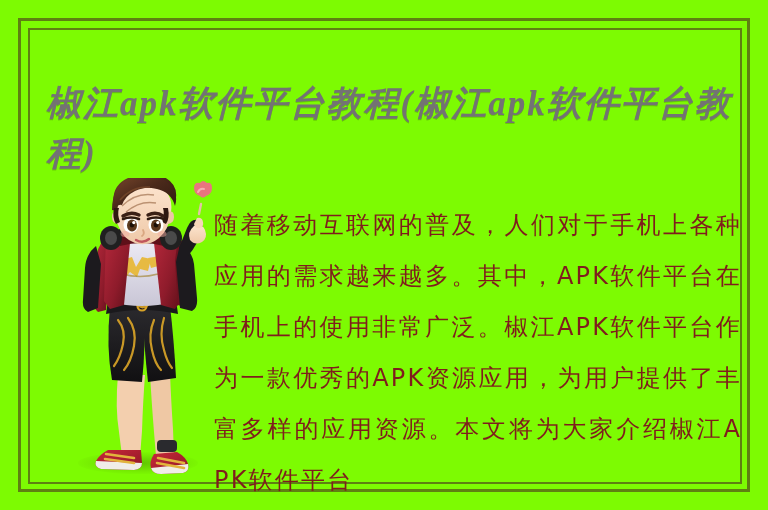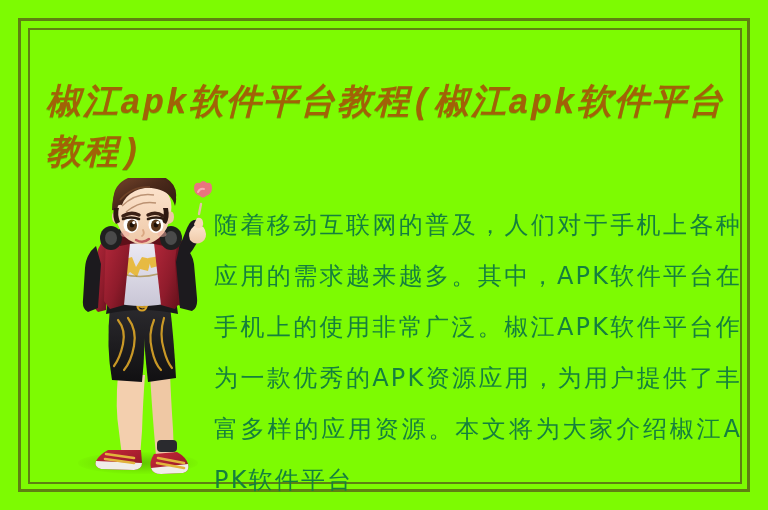--- a/index.html
+++ b/index.html
@@ -45,45 +45,45 @@
     box-sizing: border-box;
     pointer-events: none;
   }
 
   
   .title {
     position: absolute;
     left: 46px;
     top: 56px;
     width: 690px;
-    font-family: Liberation Mono, monospace;
+    font-family: Liberation Serif, serif;
     font-size: 35px;
     line-height: 50px;
     font-weight: bold;
     font-style: italic;
     letter-spacing: 2px;
-    color: #a16207;
+    color: #737373;
     text-shadow: 0 1px 0 rgba(0,0,0,0.18);
     white-space: normal;
     word-break: break-all;
   }
 
   
   .body-copy {
     position: absolute;
     left: 214px;
     top: 176px;
     width: 528px;
     height: 306px;
     overflow: hidden;
     font-family: "DejaVu Sans", "Liberation Sans", sans-serif;
     font-size: 24px;
     line-height: 51px;
     letter-spacing: 2.2px;
-    color: #15803d;
+    color: #7f1d1d;
     word-break: break-all;
     text-align: justify;
     text-justify: inter-character;
   }
 
   
   .character {
     position: absolute;
     left: 62px;
     top: 178px;

